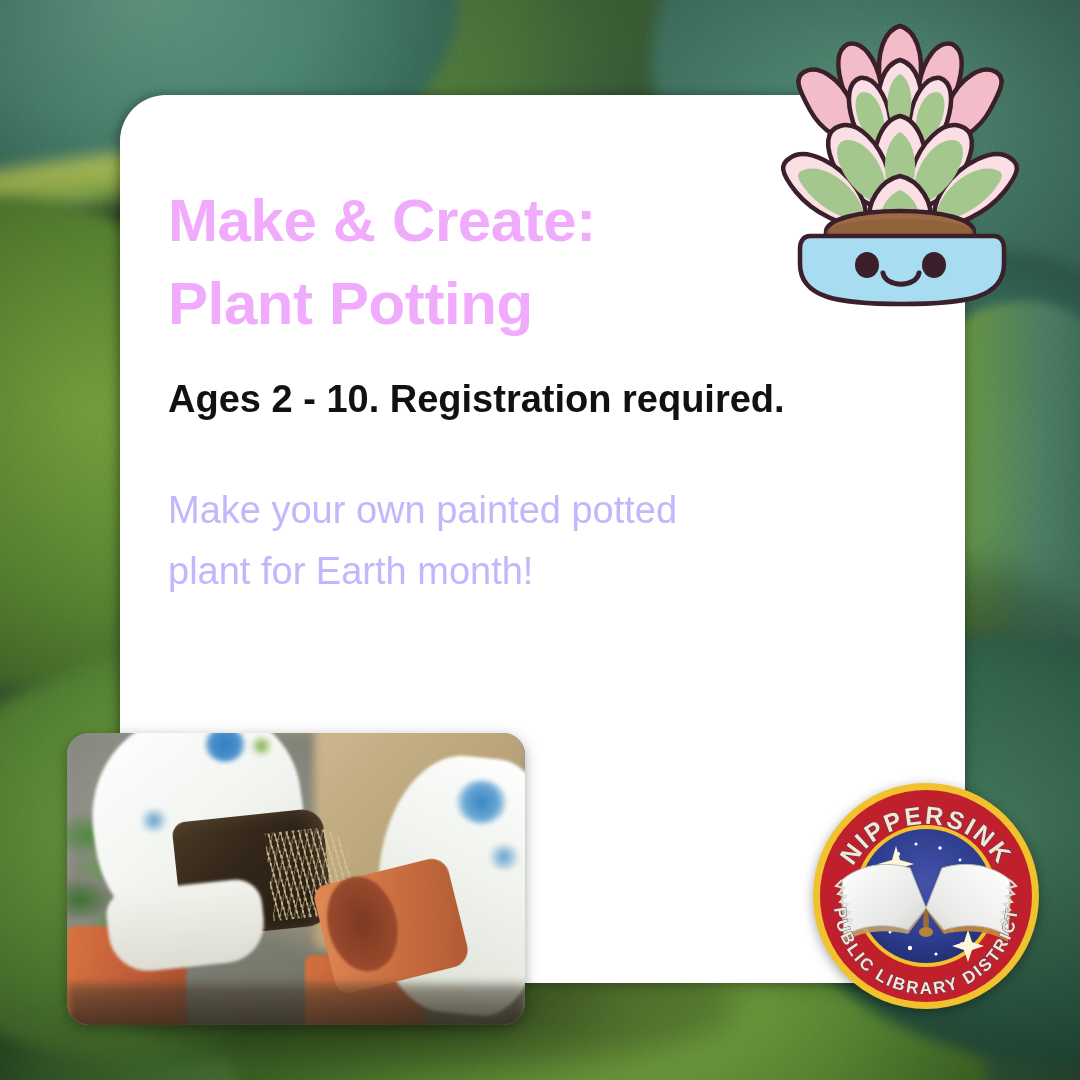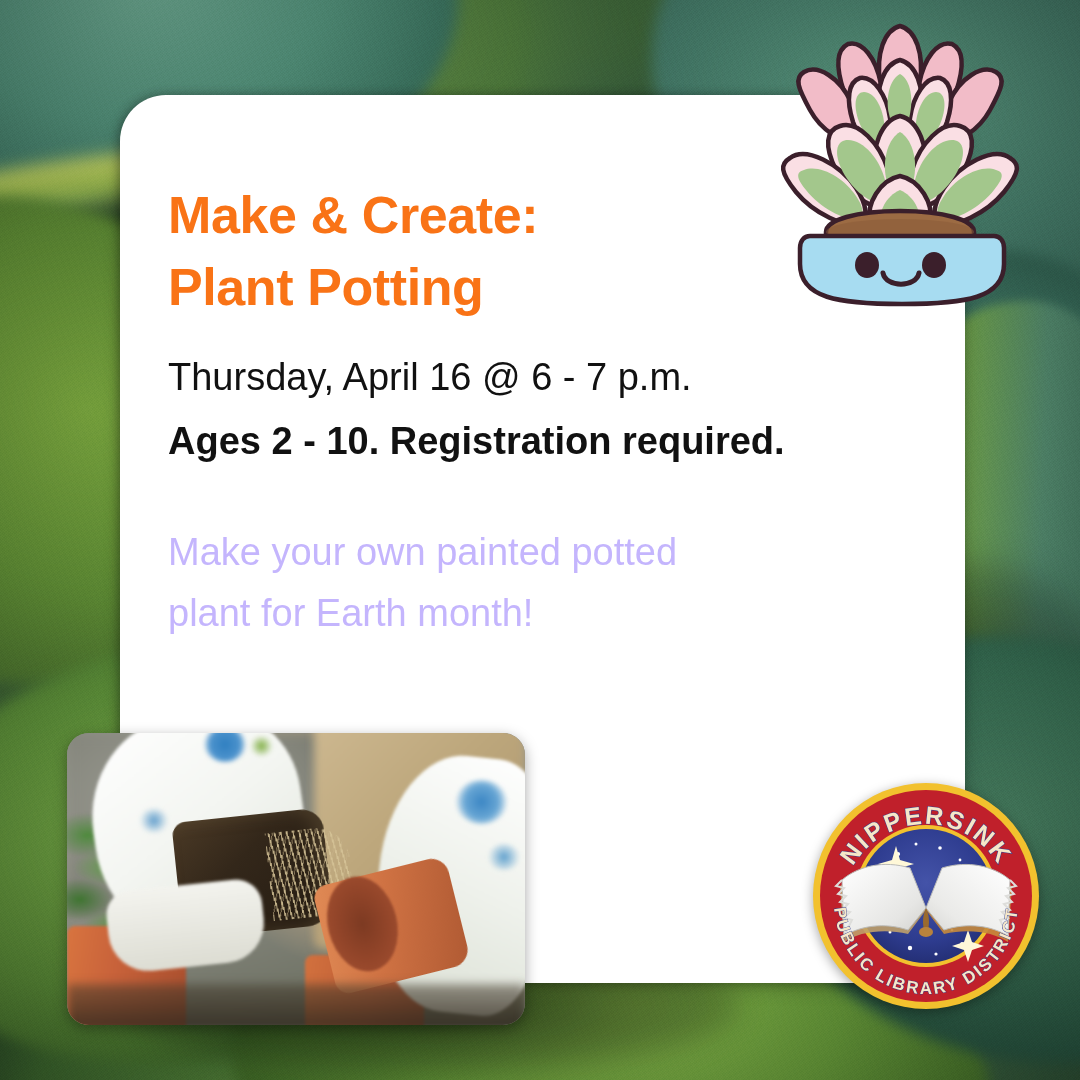--- a/index.html
+++ b/index.html
@@ -105,24 +105,24 @@
   
   .content {
     position: absolute;
     left: 168px; top: 180px;
     width: 700px;
     color: #111111;
   }
   .title {
     font-family: "Liberation Sans", sans-serif;
     font-weight: bold;
-    font-size: 52px;
+    font-size: 60px;
     line-height: 1.38;
     letter-spacing: -0.4px;
-    color: #f97316;
+    color: #f0abfc;
     white-space: pre-line;
   }
   .meta {
     margin-top: 34px;
     font-size: 38px;
     line-height: 1.0;
     color: #111;
   }
   .meta-when   { font-weight: normal; }
   .meta-ages   { font-weight: bold; margin-top: 26px; }
@@ -256,21 +256,20 @@
     <div class="bg-grain"></div>
     <div class="bg-vignette"></div>
   </div>
 
   <div class="card"></div>
 
   <div class="content">
     <div class="title">Make &amp; Create:
 Plant Potting</div>
     <div class="meta">
-      <div class="meta-when">Thursday, April 16 @ 6 - 7 p.m.</div>
       <div class="meta-ages">Ages 2 - 10. Registration required.</div>
     </div>
     <div class="desc">Make your own painted potted
 plant for Earth month!</div>
   </div>
 
   <div class="photo">
     <div class="photo-bg"></div>
     <div class="ph wall"></div>
     <div class="ph apron"></div>

